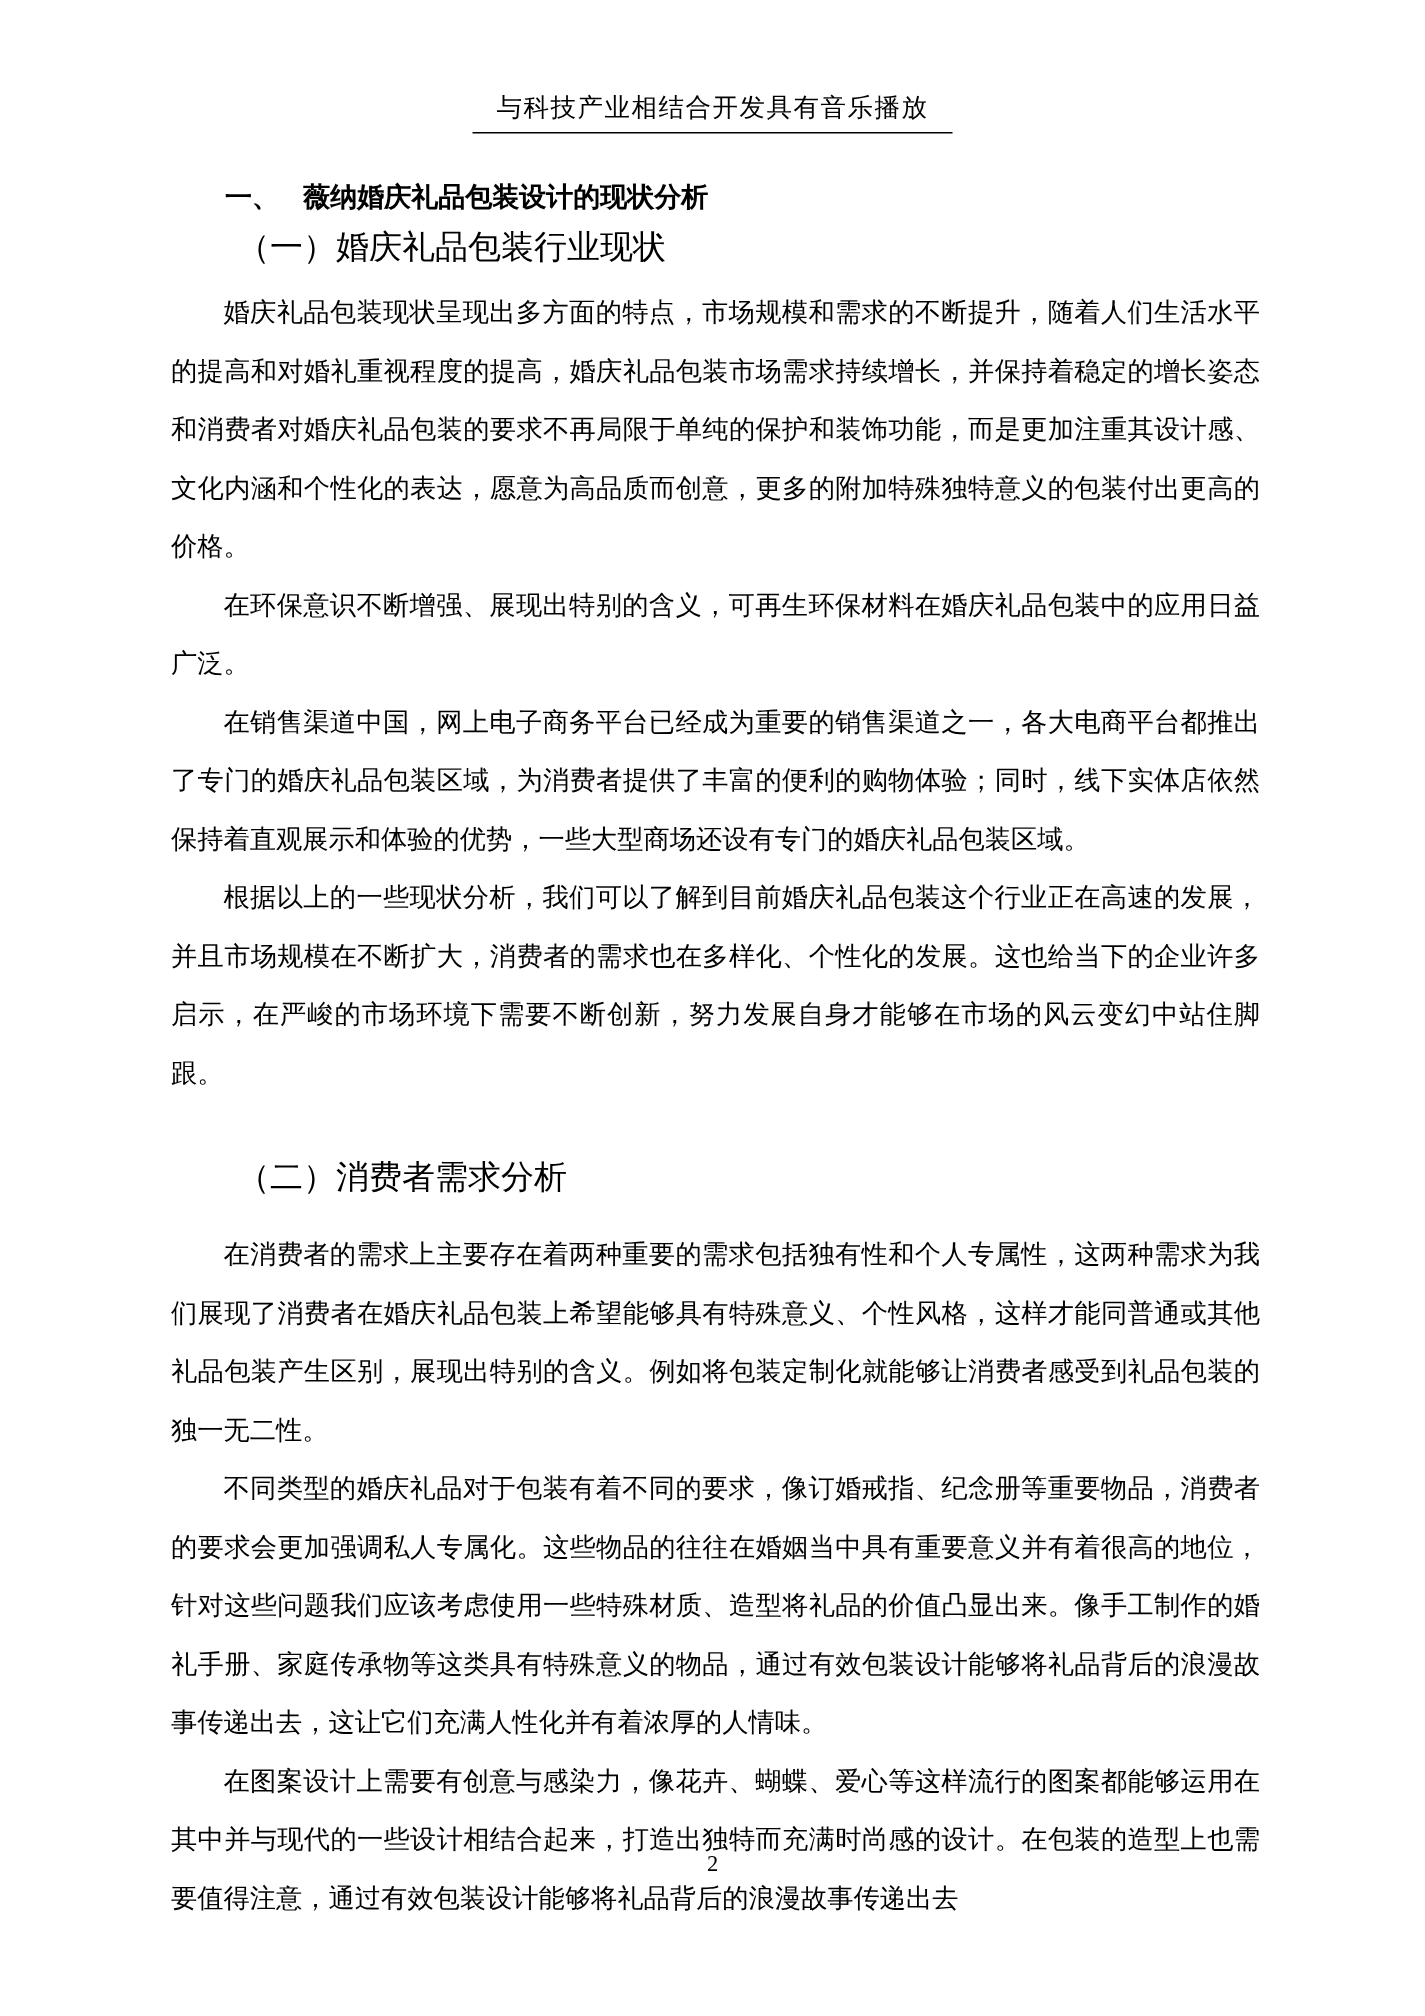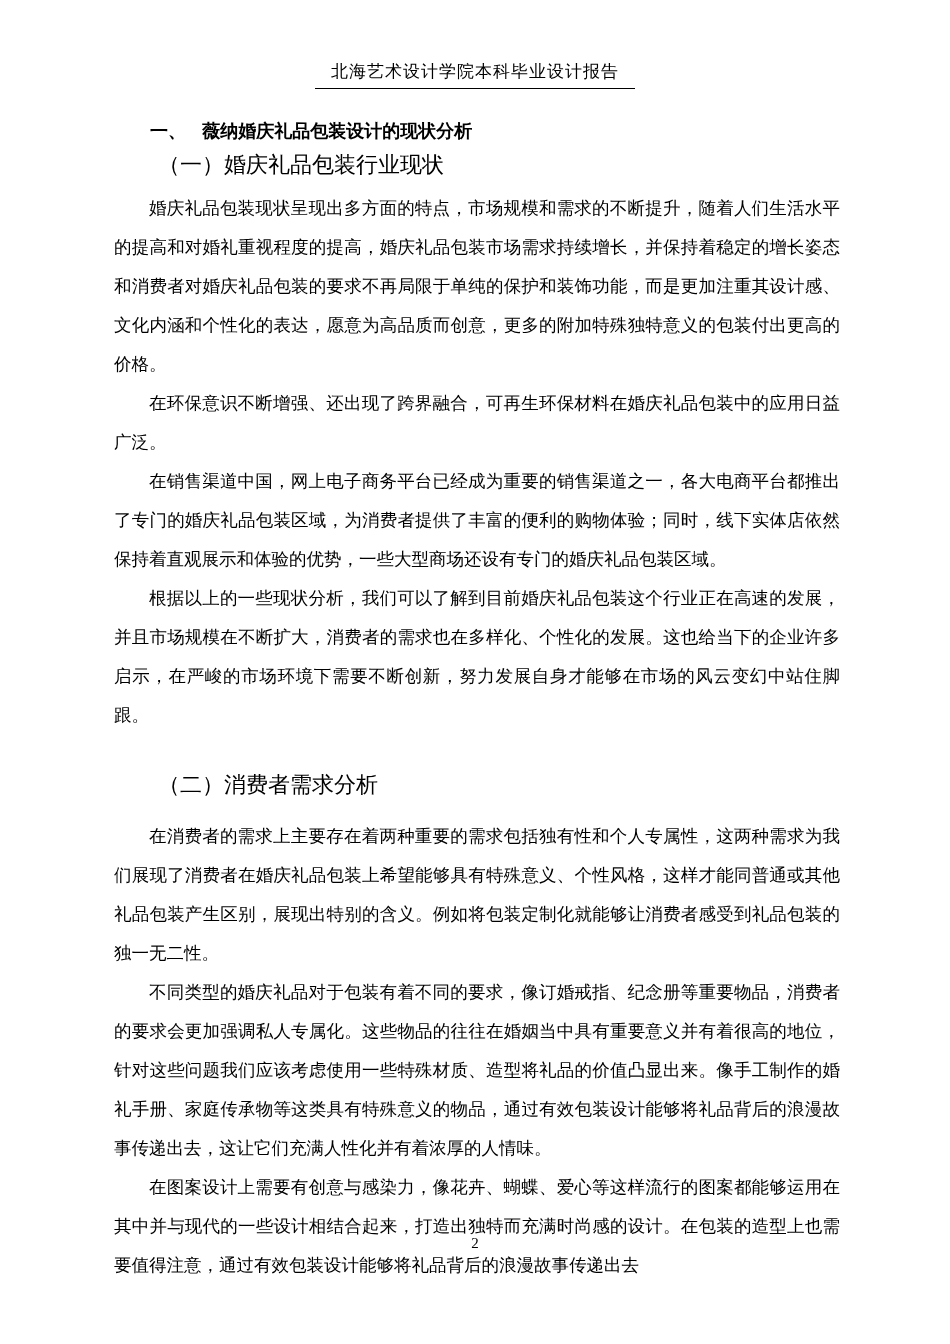--- a/index.html
+++ b/index.html
@@ -62,31 +62,31 @@
     text-align: center;
     font-size: 15px;
   }
 </style>
 </head>
 <body>
 
 <div class="page">
 
   <div class="header">
-    <span class="header-title">北海艺术设计学院本科毕业设计报告</span>
+    <span class="header-title">与科技产业相结合开发具有音乐播放</span>
   </div>
 
   <div class="content">
 
     <h1 class="chapter-heading"><span class="chapter-number">一、</span><span>薇纳婚庆礼品包装设计的现状分析</span></h1>
 
     <h2 class="section-heading">（一）婚庆礼品包装行业现状</h2>
 
     <p class="body-paragraph">婚庆礼品包装现状呈现出多方面的特点，市场规模和需求的不断提升，随着人们生活水平的提高和对婚礼重视程度的提高，婚庆礼品包装市场需求持续增长，并保持着稳定的增长姿态和消费者对婚庆礼品包装的要求不再局限于单纯的保护和装饰功能，而是更加注重其设计感、文化内涵和个性化的表达，愿意为高品质而创意，更多的附加特殊独特意义的包装付出更高的价格。</p>
-    <p class="body-paragraph">在环保意识不断增强、还出现了跨界融合，可再生环保材料在婚庆礼品包装中的应用日益广泛。</p>
+    <p class="body-paragraph">在环保意识不断增强、展现出特别的含义，可再生环保材料在婚庆礼品包装中的应用日益广泛。</p>
     <p class="body-paragraph">在销售渠道中国，网上电子商务平台已经成为重要的销售渠道之一，各大电商平台都推出了专门的婚庆礼品包装区域，为消费者提供了丰富的便利的购物体验；同时，线下实体店依然保持着直观展示和体验的优势，一些大型商场还设有专门的婚庆礼品包装区域。</p>
     <p class="body-paragraph">根据以上的一些现状分析，我们可以了解到目前婚庆礼品包装这个行业正在高速的发展，并且市场规模在不断扩大，消费者的需求也在多样化、个性化的发展。这也给当下的企业许多启示，在严峻的市场环境下需要不断创新，努力发展自身才能够在市场的风云变幻中站住脚跟。</p>
 
     <h2 class="section-heading spaced">（二）消费者需求分析</h2>
 
     <p class="body-paragraph">在消费者的需求上主要存在着两种重要的需求包括独有性和个人专属性，这两种需求为我们展现了消费者在婚庆礼品包装上希望能够具有特殊意义、个性风格，这样才能同普通或其他礼品包装产生区别，展现出特别的含义。例如将包装定制化就能够让消费者感受到礼品包装的独一无二性。</p>
     <p class="body-paragraph">不同类型的婚庆礼品对于包装有着不同的要求，像订婚戒指、纪念册等重要物品，消费者的要求会更加强调私人专属化。这些物品的往往在婚姻当中具有重要意义并有着很高的地位，针对这些问题我们应该考虑使用一些特殊材质、造型将礼品的价值凸显出来。像手工制作的婚礼手册、家庭传承物等这类具有特殊意义的物品，通过有效包装设计能够将礼品背后的浪漫故事传递出去，这让它们充满人性化并有着浓厚的人情味。</p>
     <p class="body-paragraph">在图案设计上需要有创意与感染力，像花卉、蝴蝶、爱心等这样流行的图案都能够运用在其中并与现代的一些设计相结合起来，打造出独特而充满时尚感的设计。在包装的造型上也需要值得注意，通过有效包装设计能够将礼品背后的浪漫故事传递出去</p>
 
   </div>

